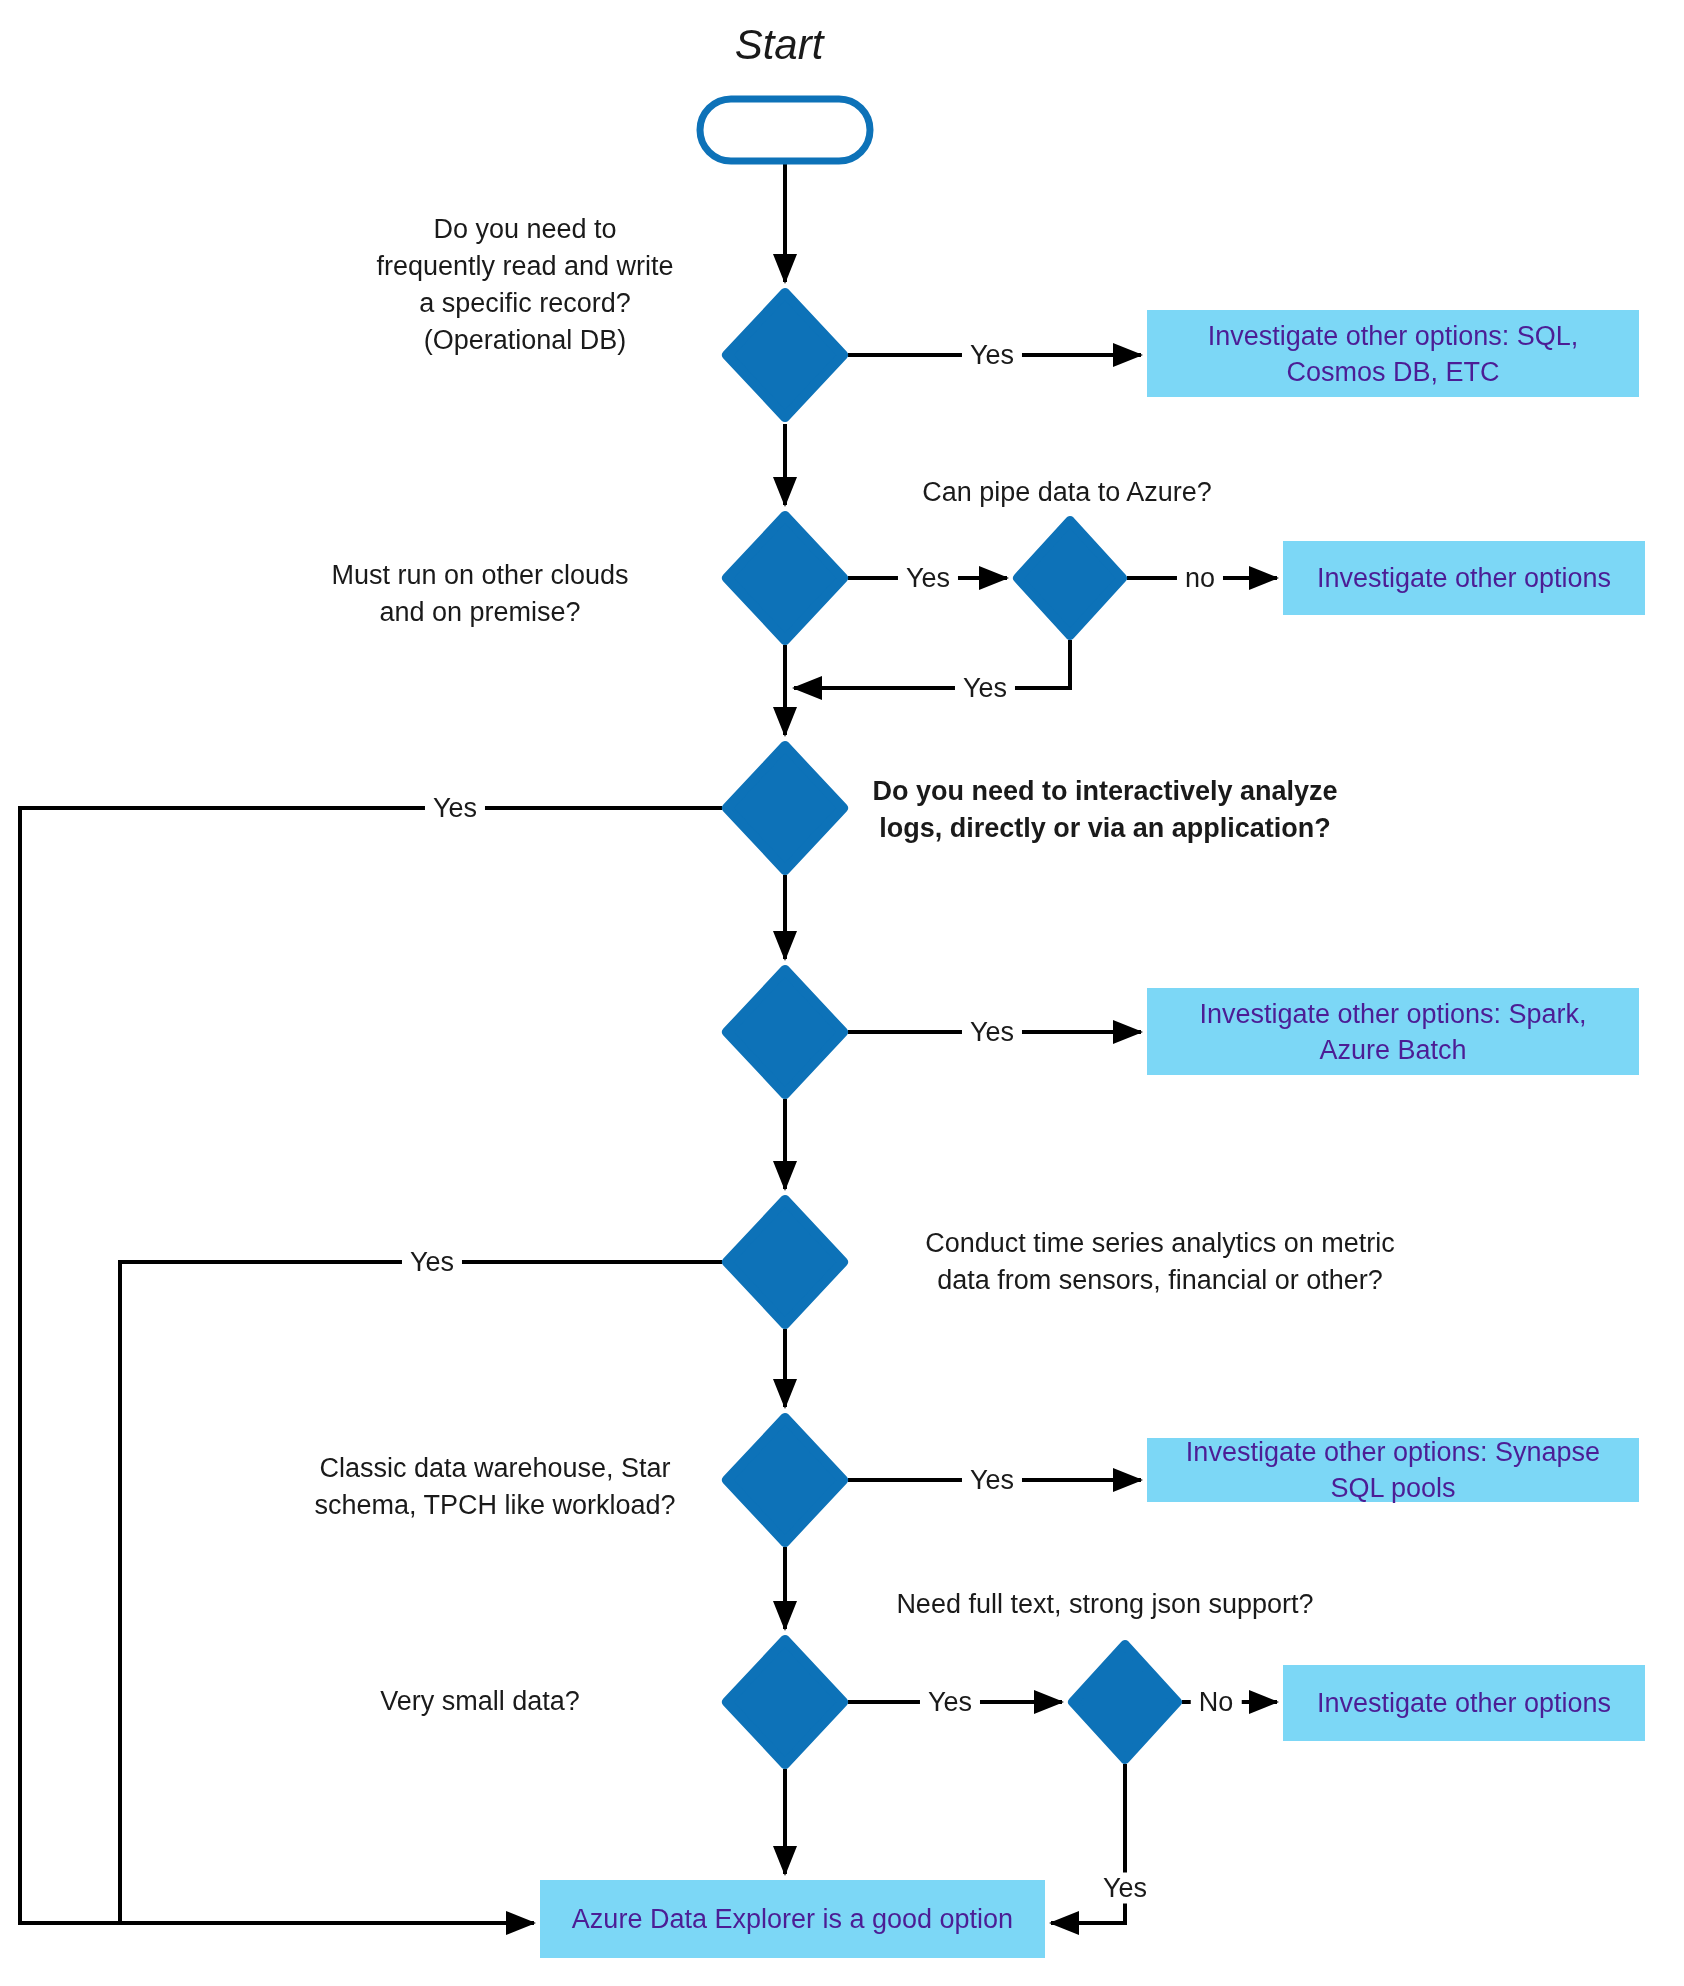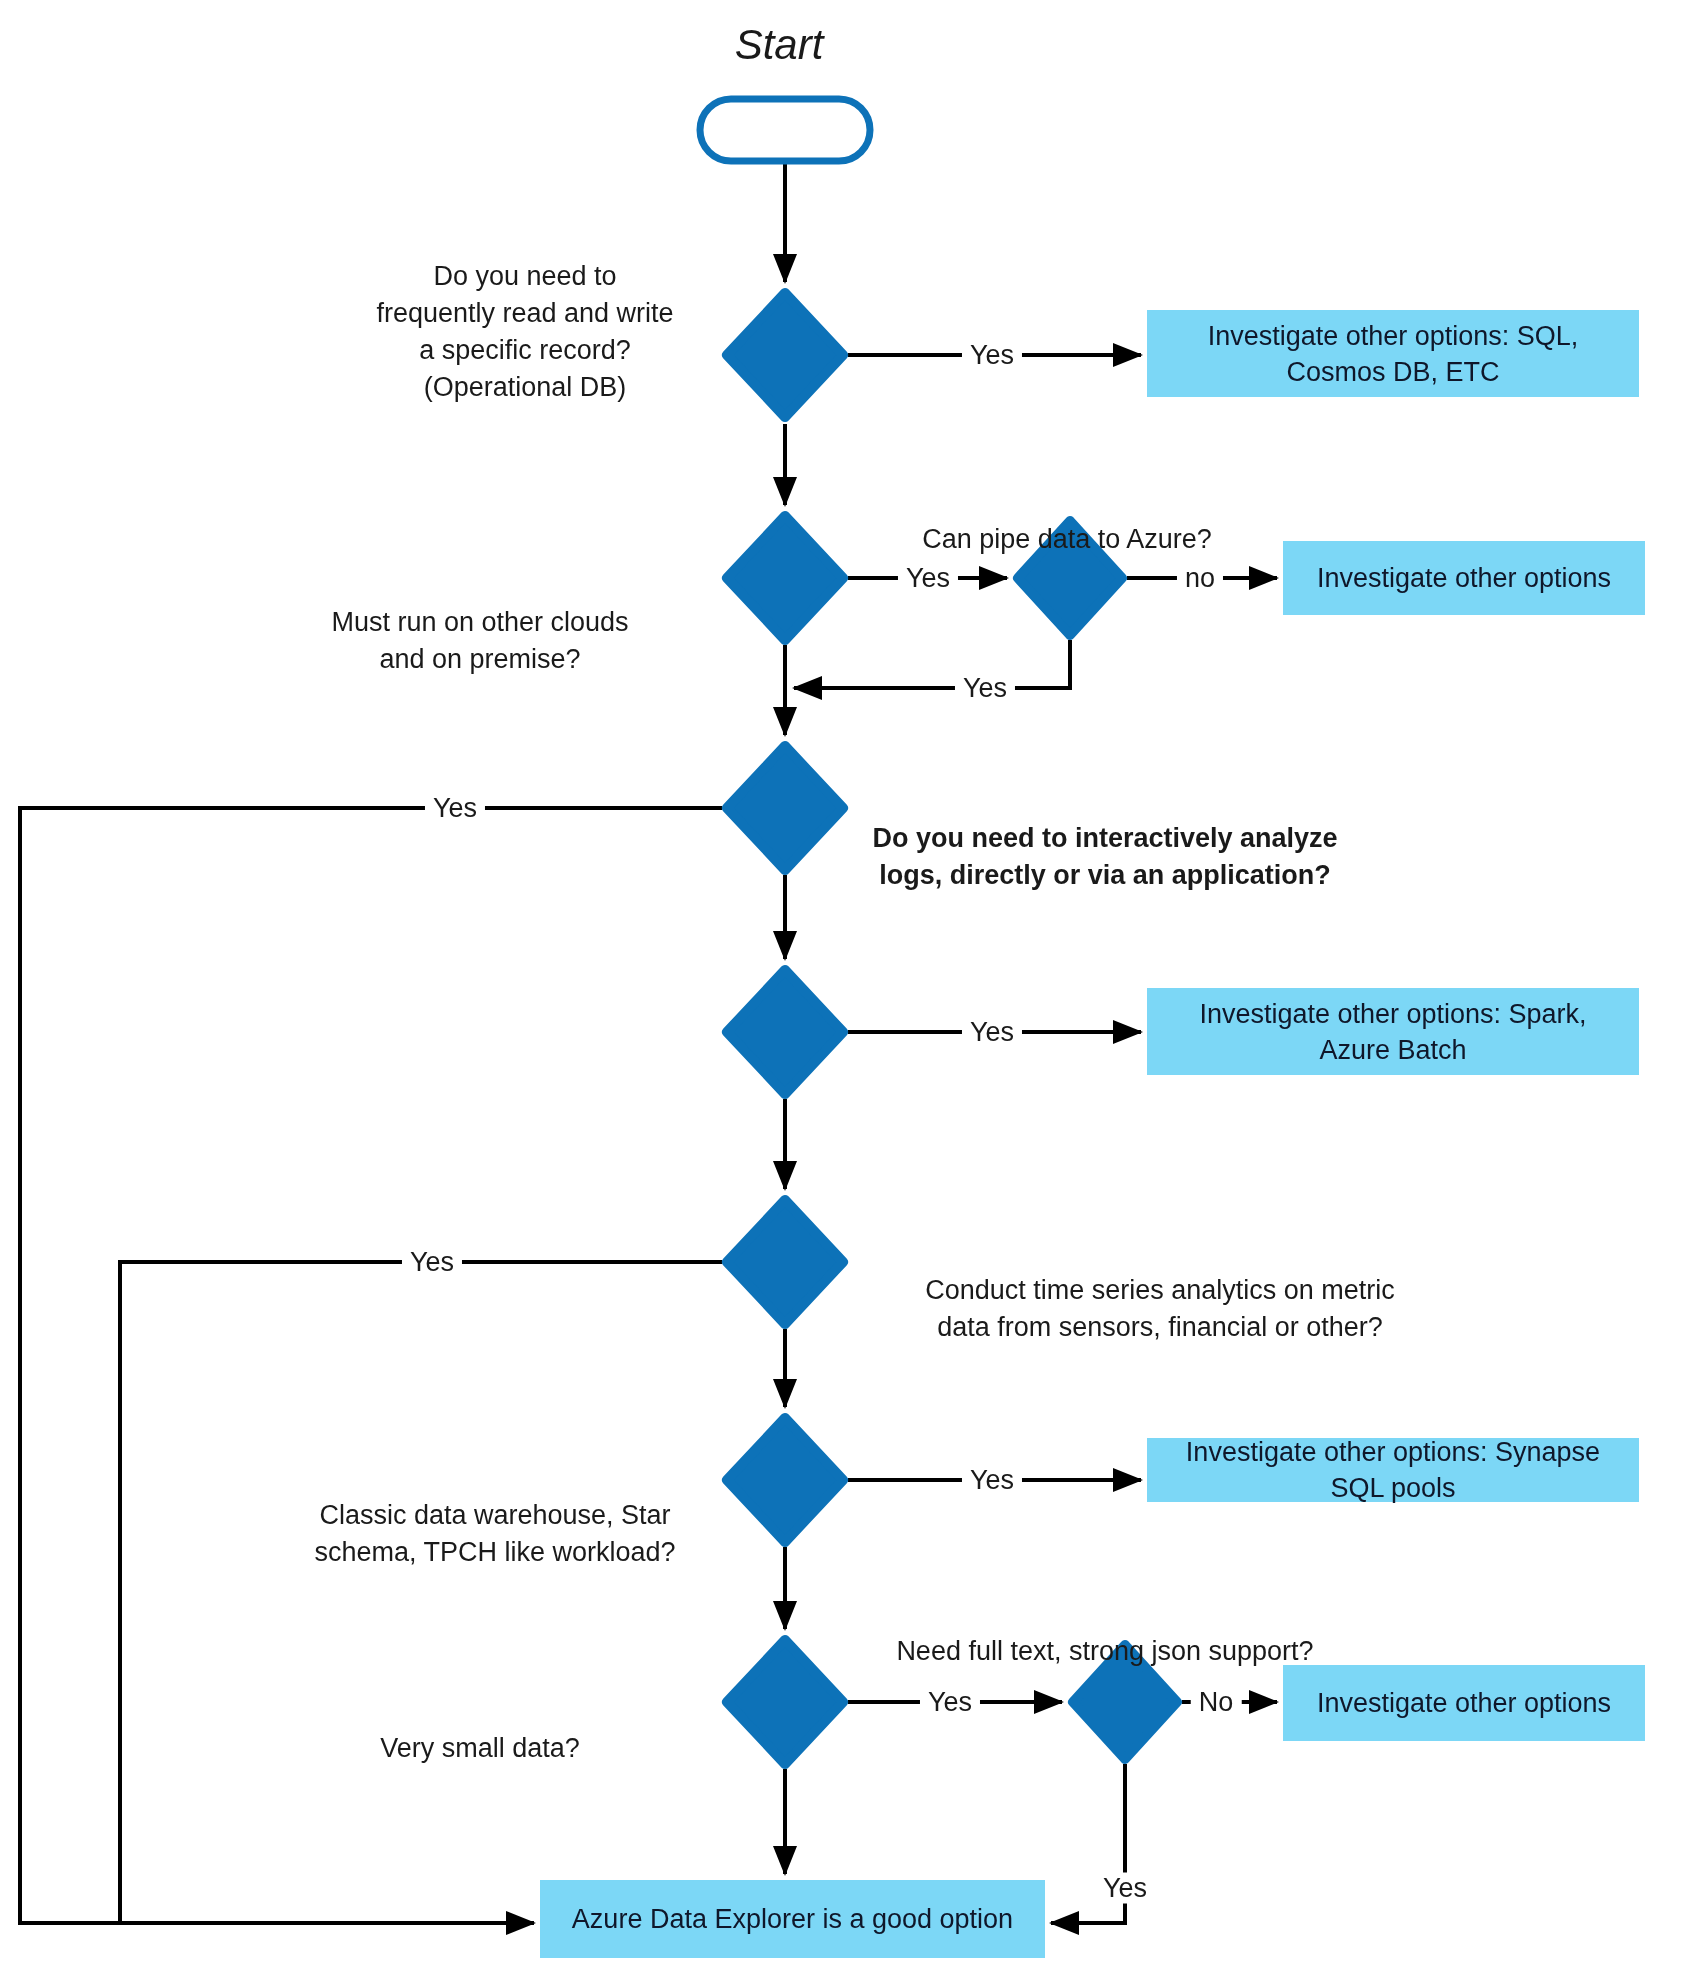--- a/index.html
+++ b/index.html
@@ -6,30 +6,30 @@
   .stage{
     position:relative;width:1684px;height:1986px;background:#fff;
     font-family:"Liberation Sans",sans-serif;color:#1a1a1a;overflow:hidden;
   }
   svg.canvas{position:absolute;left:0;top:0;}
   .title{
     position:absolute;text-align:center;font-size:42px;line-height:46px;color:#1a1a1a;
   }
   .q{
     position:absolute;text-align:center;font-size:27px;line-height:37px;
-    white-space:pre-line;color:#1a1a1a;margin-top:47px;
+    white-space:pre-line;color:#1a1a1a;
   }
   .edge-label{
     position:absolute;transform:translate(-50%,-50%);background:#fff;
     padding:0 8px;font-size:27px;line-height:31px;color:#1a1a1a;
   }
   .result{
     position:absolute;display:flex;align-items:center;justify-content:center;
     text-align:center;background:var(--box,#7cd7f6);font-size:27px;line-height:36px;
-    white-space:pre-line;color:#0f172a;
+    white-space:pre-line;color:#4c1d95;
   }
   .diamond{fill:var(--diamond,#0d72b8);stroke:var(--diamond,#0d72b8);stroke-width:10;stroke-linejoin:round;}
   .flow{stroke:#000;stroke-width:4;fill:none;}
   .oval{fill:#fff;stroke:var(--diamond,#0d72b8);stroke-width:7;}
 </style>
 </head>
 <body>
 
 <div class="stage">
 

